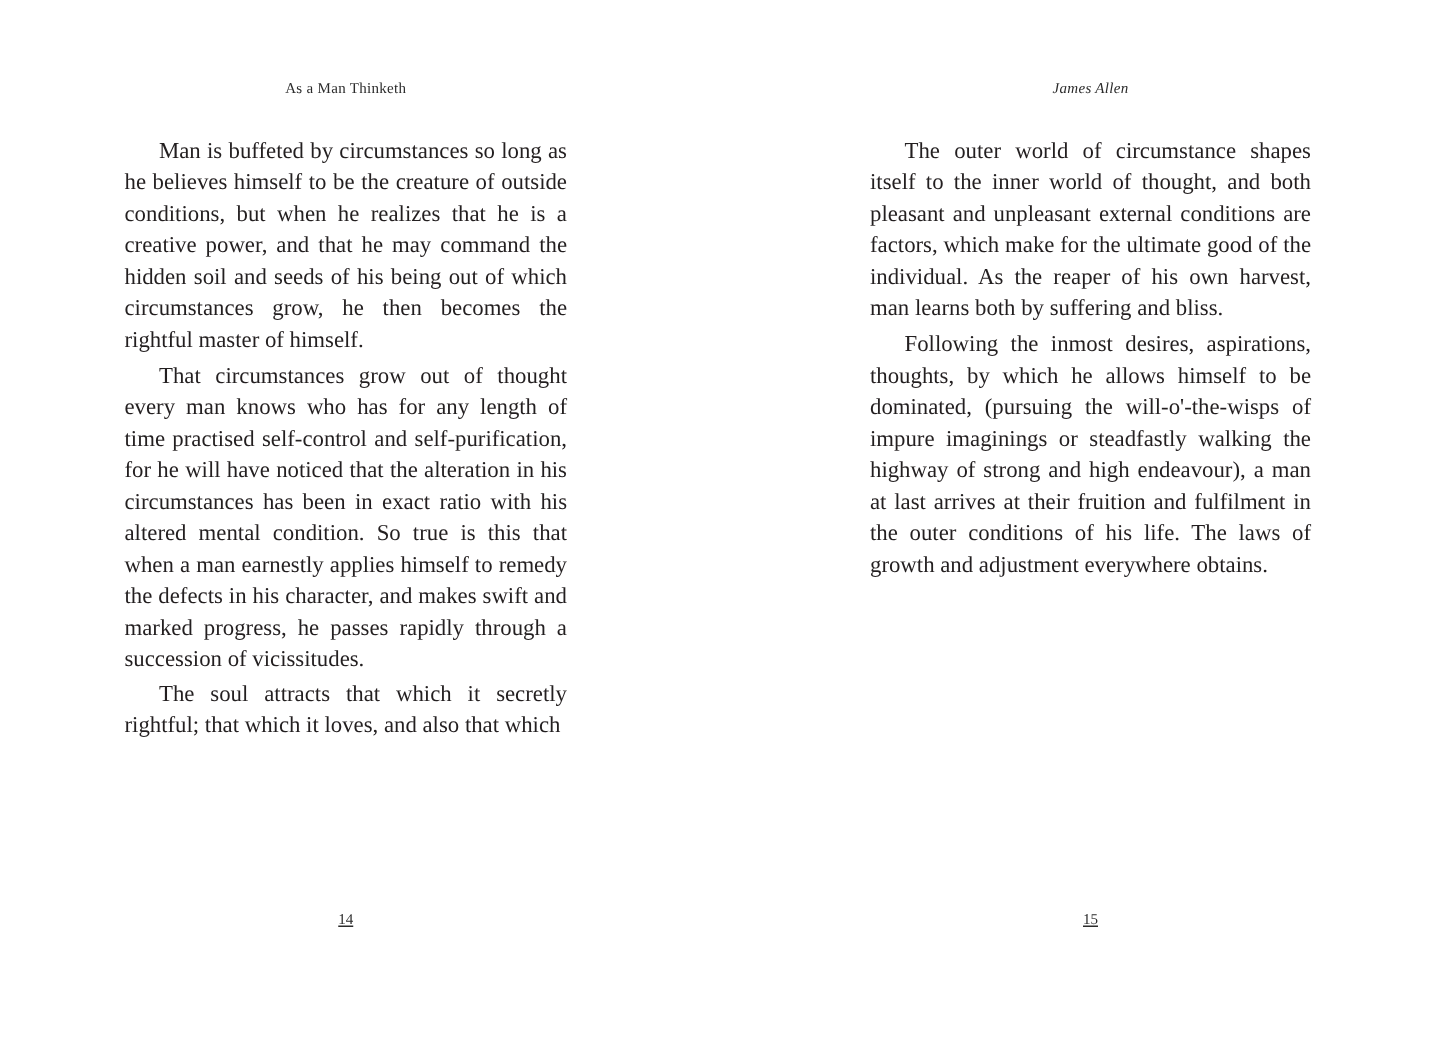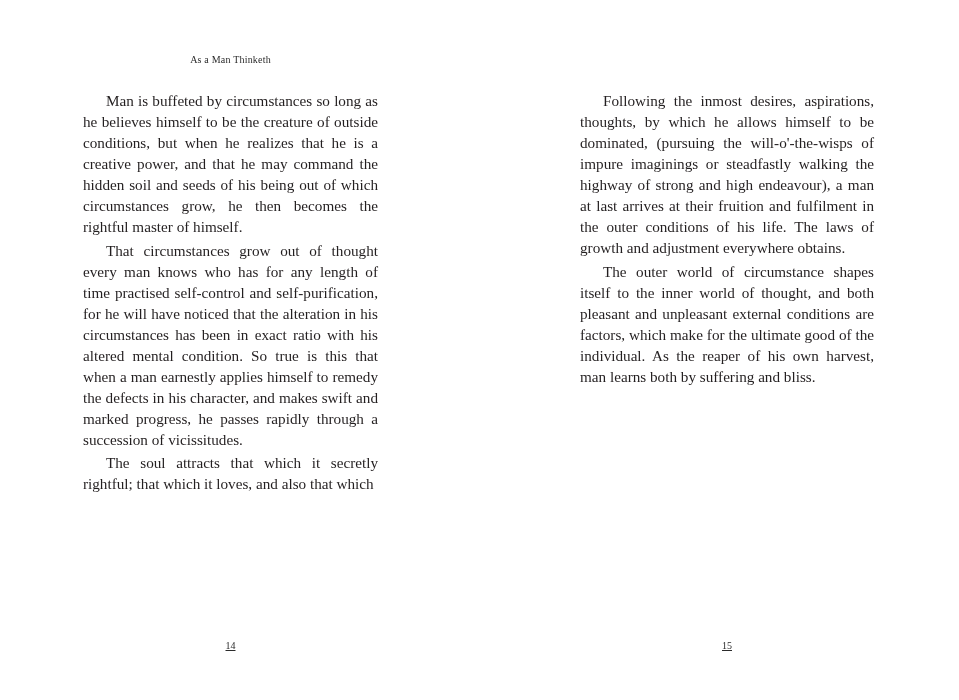--- a/index.html
+++ b/index.html
@@ -49,21 +49,21 @@
     .text-block p {
       margin: 0 0 2.5px 0;
       text-indent: 23px;
     }
     .text-block p.continuation {
       text-indent: 0;
     }
 
     .folio {
       position: absolute;
-      top: 639px;
+      top: 607px;
       font-size: 10px;
       line-height: 14px;
       text-align: center;
       color: #2b2b2b;
       text-decoration: underline;
     }
     .page-left .folio { left: 83px; width: 295px; }
     .page-right .folio { left: 101px; width: 294px; }
   </style>
 </head>
@@ -73,18 +73,19 @@
   <div class="running-head">As a Man Thinketh</div>
   <div class="text-block">
     <p>Man is buffeted by circumstances so long as he believes himself to be the creature of outside conditions, but when he realizes that he is a creative power, and that he may command the hidden soil and seeds of his being out of which circumstances grow, he then becomes the rightful master of himself.</p>
     <p>That circumstances grow out of thought every man knows who has for any length of time practised self-control and self-purification, for he will have noticed that the alteration in his circumstances has been in exact ratio with his altered mental condition. So true is this that when a man earnestly applies himself to remedy the defects in his character, and makes swift and marked progress, he passes rapidly through a succession of vicissitudes.</p>
     <p>The soul attracts that which it secretly rightful; that which it loves, and also that which</p>
   </div>
   <div class="folio">14</div>
 </div>
 
 <div class="page page-right">
+  <div class="running-head">James Allen</div>
   <div class="text-block">
+    <p>The outer world of circumstance shapes itself to the inner world of thought, and both pleasant and unpleasant external conditions are factors, which make for the ultimate good of the individual. As the reaper of his own harvest, man learns both by suffering and bliss.</p>
     <p>Following the inmost desires, aspirations, thoughts, by which he allows himself to be dominated, (pursuing the will-o'-the-wisps of impure imaginings or steadfastly walking the highway of strong and high endeavour), a man at last arrives at their fruition and fulfilment in the outer conditions of his life. The laws of growth and adjustment everywhere obtains.</p>
-    <p>The outer world of circumstance shapes itself to the inner world of thought, and both pleasant and unpleasant external conditions are factors, which make for the ultimate good of the individual. As the reaper of his own harvest, man learns both by suffering and bliss.</p>
   </div>
   <div class="folio">15</div>
 </div>
 
 </body></html>

